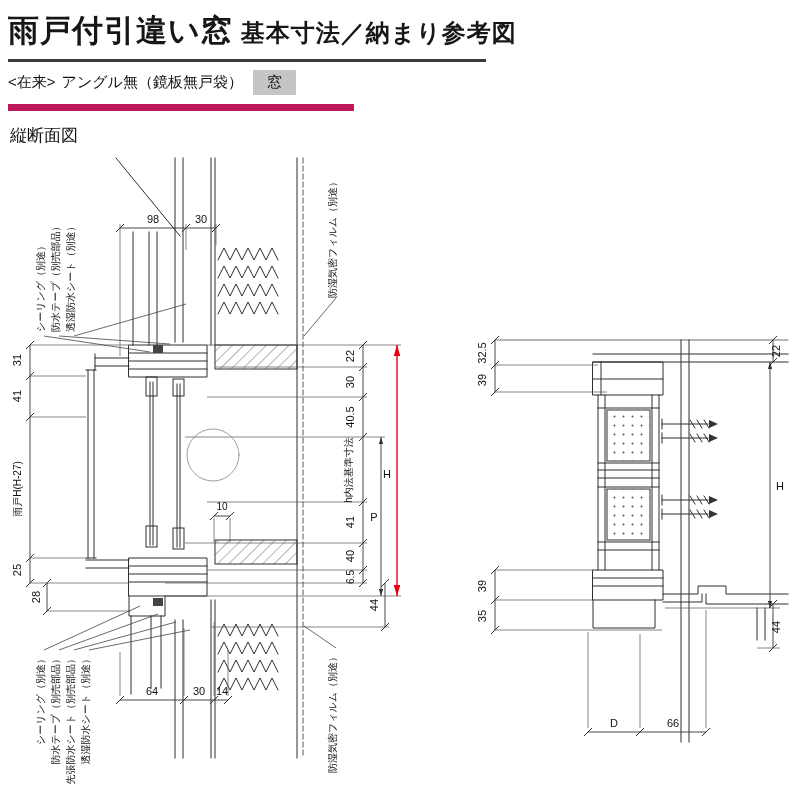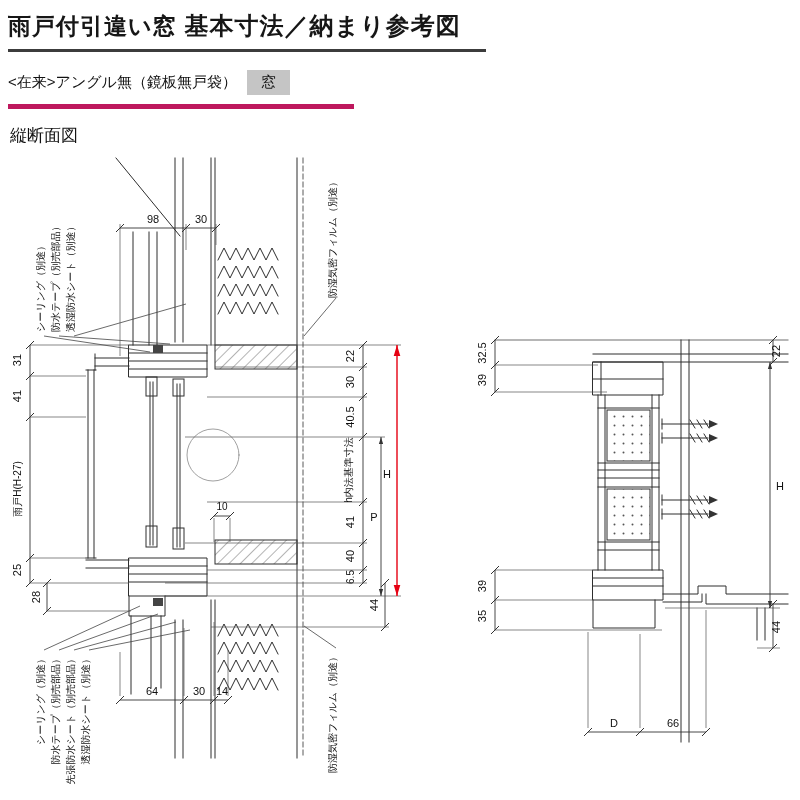--- a/index.html
+++ b/index.html
@@ -4,28 +4,28 @@
 <style>
   html,body { margin:0; padding:0; background:#fff; }
   .page {
     position:relative; width:800px; height:800px; background:#ffffff;
     font-family:"Liberation Sans","DejaVu Sans",sans-serif; overflow:hidden; color:#111;
   }
   .titlebar {
     position:absolute; left:8px; top:10px; width:478px;
     border-bottom:3px solid #3c3c3c; padding-bottom:7px; white-space:nowrap;
   }
-  .title-main { font-size:23px; font-weight:bold; color:#161616; letter-spacing:1px; }
+  .title-main { font-size:31px; font-weight:bold; color:#161616; letter-spacing:1px; }
   .title-sub  { font-size:24px; font-weight:bold; color:#161616; margin-left:8px; letter-spacing:1px; }
   .subtitle {
     position:absolute; left:8px; top:70px; width:346px;
-    border-bottom:5px solid #be185d; padding-bottom:9px;
+    border-bottom:7px solid #be185d; padding-bottom:9px;
     font-size:15px; display:flex; align-items:center; white-space:nowrap;
   }
-  .subtitle .mid { }
+  .subtitle .mid { margin-left:6px; }
   .badge { background:#c5c5c5; color:#161616; padding:3px 14px; margin-left:10px; font-size:15px; }
   .section-label { position:absolute; left:10px; top:124px; font-size:17px; }
   svg.drawing { position:absolute; left:0; top:0; }
   svg text { font-family:"Liberation Sans","DejaVu Sans",sans-serif; }
 </style>
 </head>
 <body>
 
 <div class="page">
 

